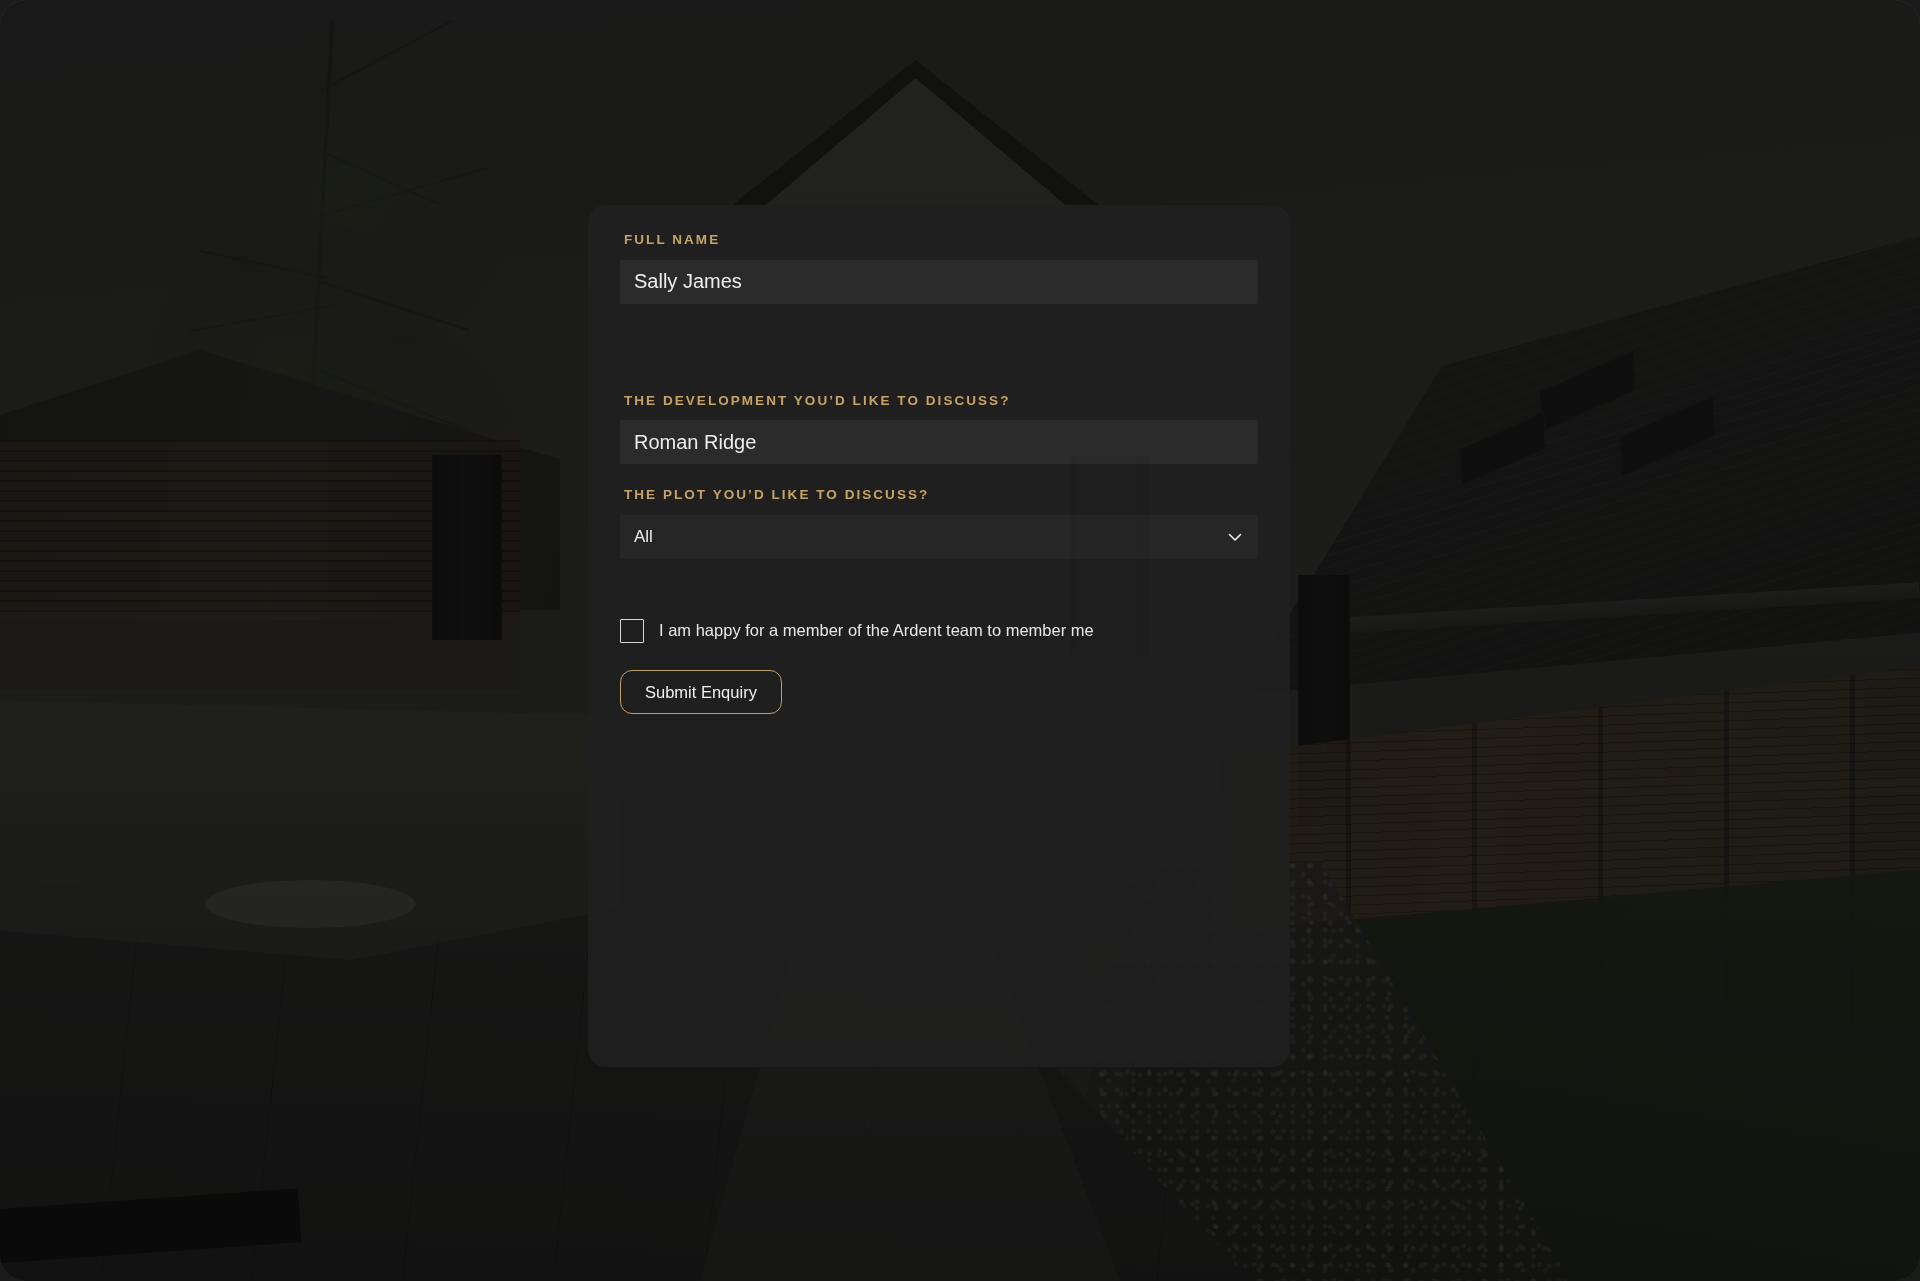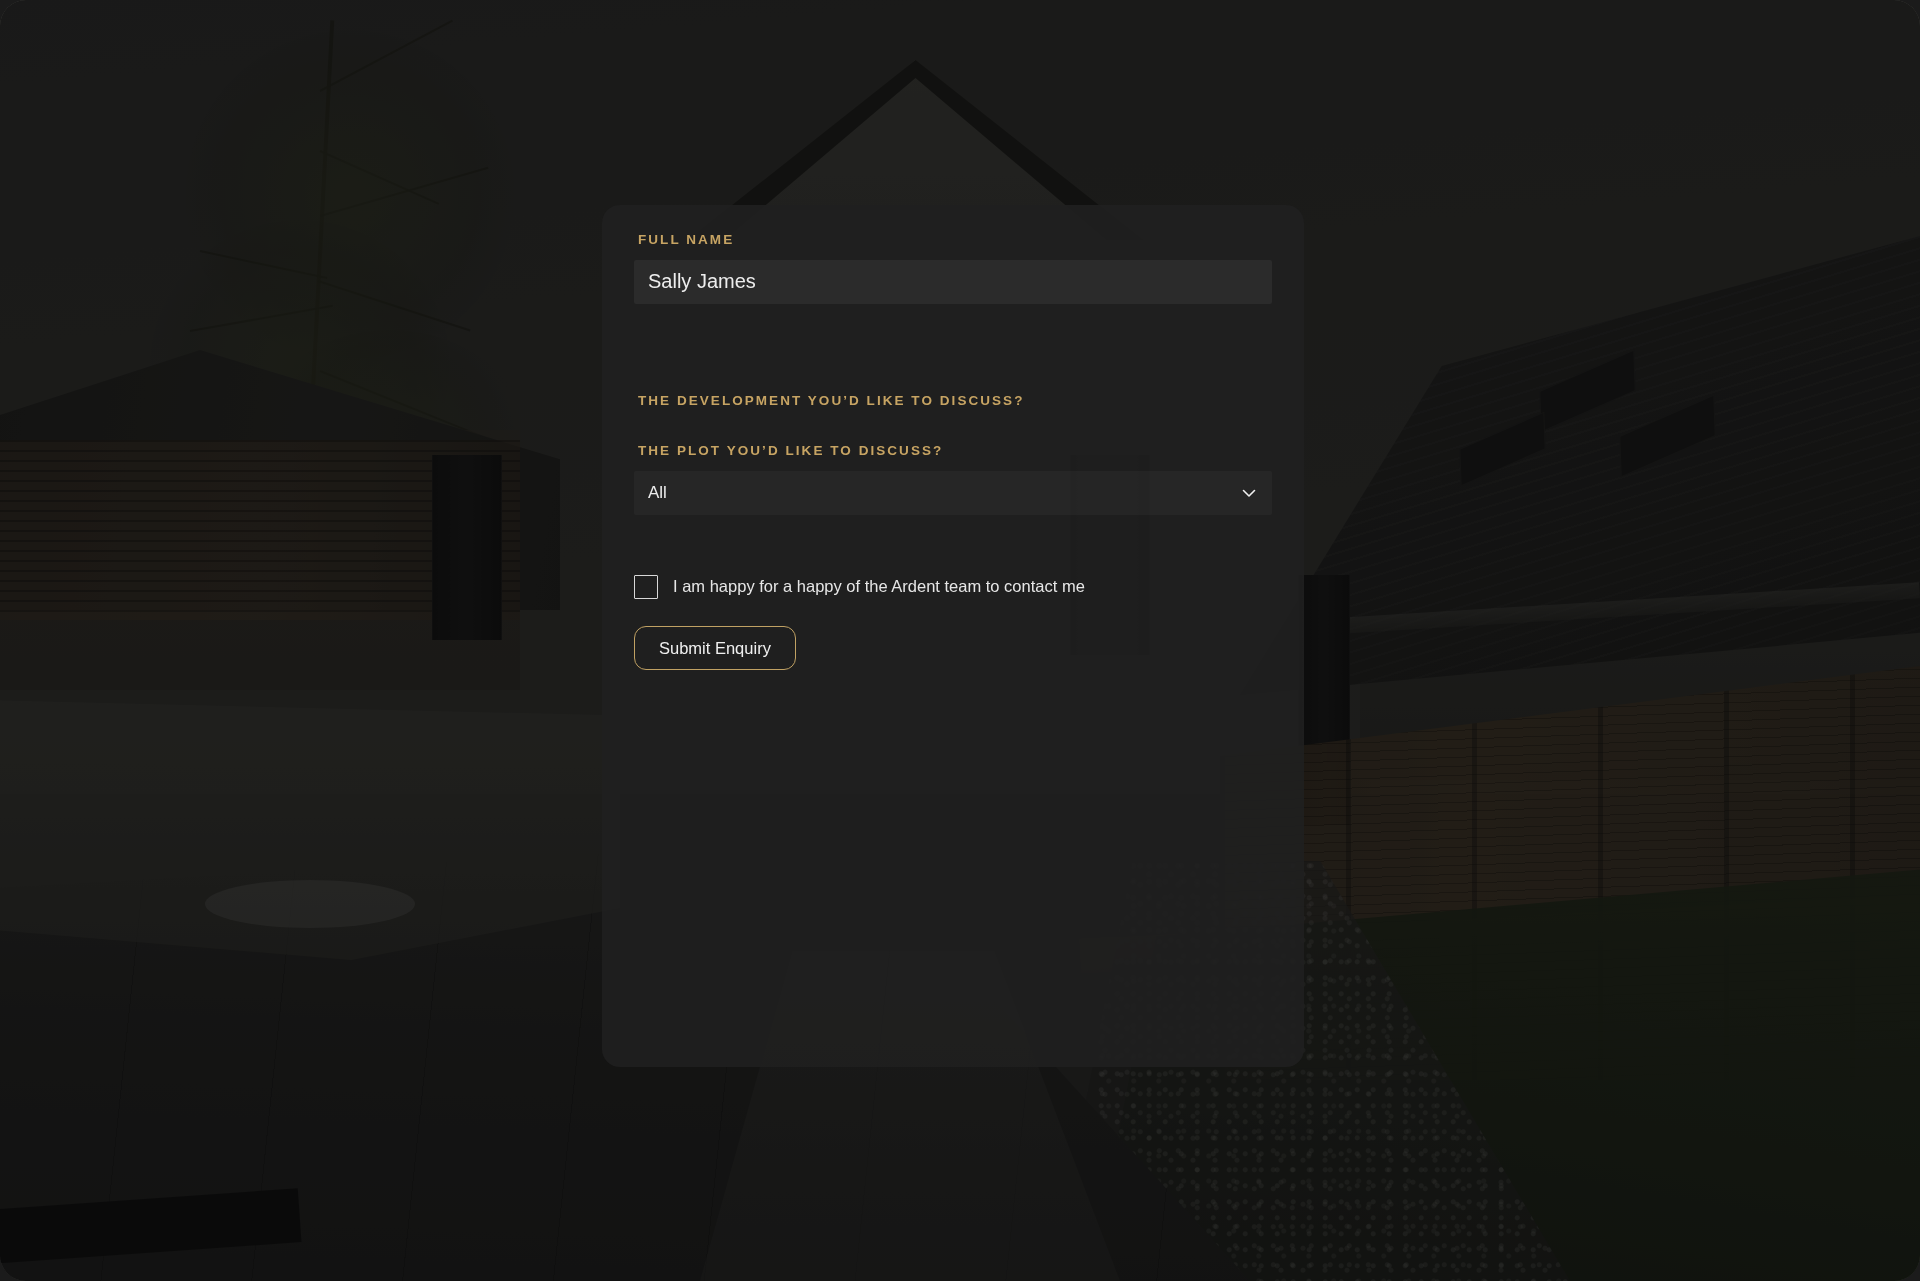--- a/index.html
+++ b/index.html
@@ -255,21 +255,21 @@
   #photo-dim {
     position: absolute;
     inset: 0;
     background: rgba(10,10,10,.70);
     pointer-events: none;
   }
 
   
   #form-card {
     position: absolute;
-    left: 602px;
+    left: 588px;
     top: 205px;
     width: 702px;
     height: 862px;
     background: rgba(32,32,32,.92);
     border-radius: 18px;
     padding: 28px 32px 0 32px;
   }
 
   .field-group { margin-bottom: 0; }
 
@@ -465,20 +465,21 @@
 
     <div class="spacer-sm"></div>
 
     
 
     <div class="spacer-sm"></div>
 
     
     <div class="field-group">
       <span class="field-label">THE DEVELOPMENT YOU’D LIKE TO DISCUSS?</span>
+      <input class="text-input filled" type="text" value="Roman Ridge" style="">
     </div>
 
     <div class="spacer-xs"></div>
 
     
     <div class="field-group">
       <span class="field-label">THE PLOT YOU’D LIKE TO DISCUSS?</span>
       <div class="select-wrap">
         <div class="select-input">All</div>
         <span class="chevron">
@@ -489,20 +490,20 @@
       </div>
     </div>
 
     <div class="spacer-xs"></div>
 
     
 
     
     <div class="consent-row">
       <div class="checkbox"></div>
-      <span class="consent-text">I am happy for a happy of the Ardent team to contact me</span>
+      <span class="consent-text">I am happy for a member of the Ardent team to member me</span>
     </div>
 
     
     <button class="submit-btn" type="button">Submit Enquiry</button>
   </div>
 
 </div>
 
 </body></html>

